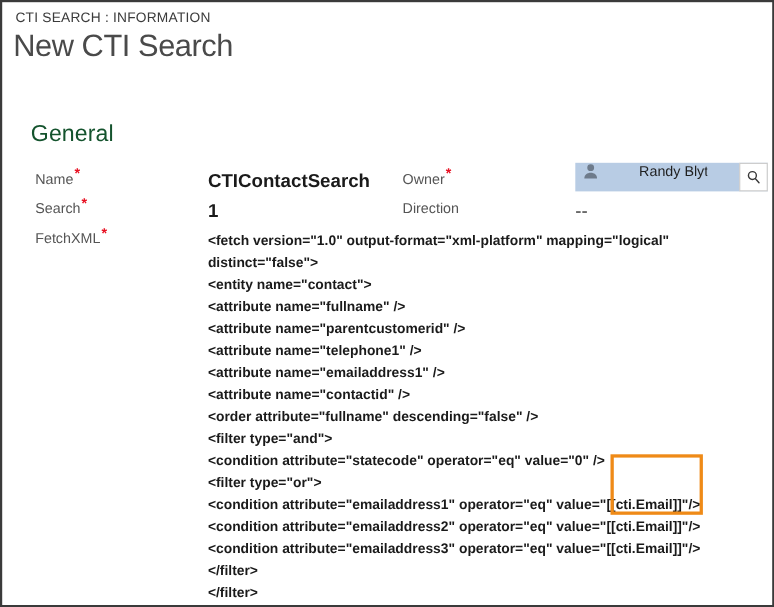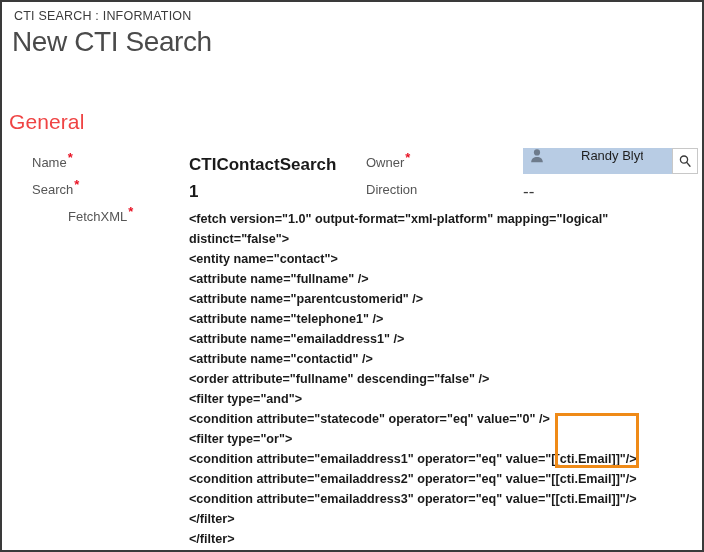--- a/index.html
+++ b/index.html
@@ -43,24 +43,24 @@
     font-weight: 300;
     color: #4a4a4a;
     letter-spacing: -0.4px;
     white-space: nowrap;
     line-height: 1.25;
   }
 
   
   .section-heading {
     position: absolute;
-    left: 7px;
+    left: 26px;
     top: 108px;
     font-size: 21px;
-    color: #ef4444;
+    color: #14532d;
     font-weight: 400;
     letter-spacing: 0.1px;
     white-space: nowrap;
   }
 
   
   .form {
     position: absolute;
     left: 0;
     top: 145px;
@@ -94,21 +94,21 @@
   }
 
   
   .col-a-label { left: 30px; }
   .col-a-value { left: 187px; }
   .col-b-label { left: 364px; }
   .col-b-value { left: 521px; }
 
   .row1 { top: 8px; }
   .row2 { top: 35px; }
-  .row3 { top: 62px; margin-left: 36px; }
+  .row3 { top: 62px; }
 
   
   .lookup {
     position: absolute;
     left: 521px;
     top: 1px;
     width: 175px;
     height: 26px;
     background: #b8cce4;
     box-sizing: border-box;

